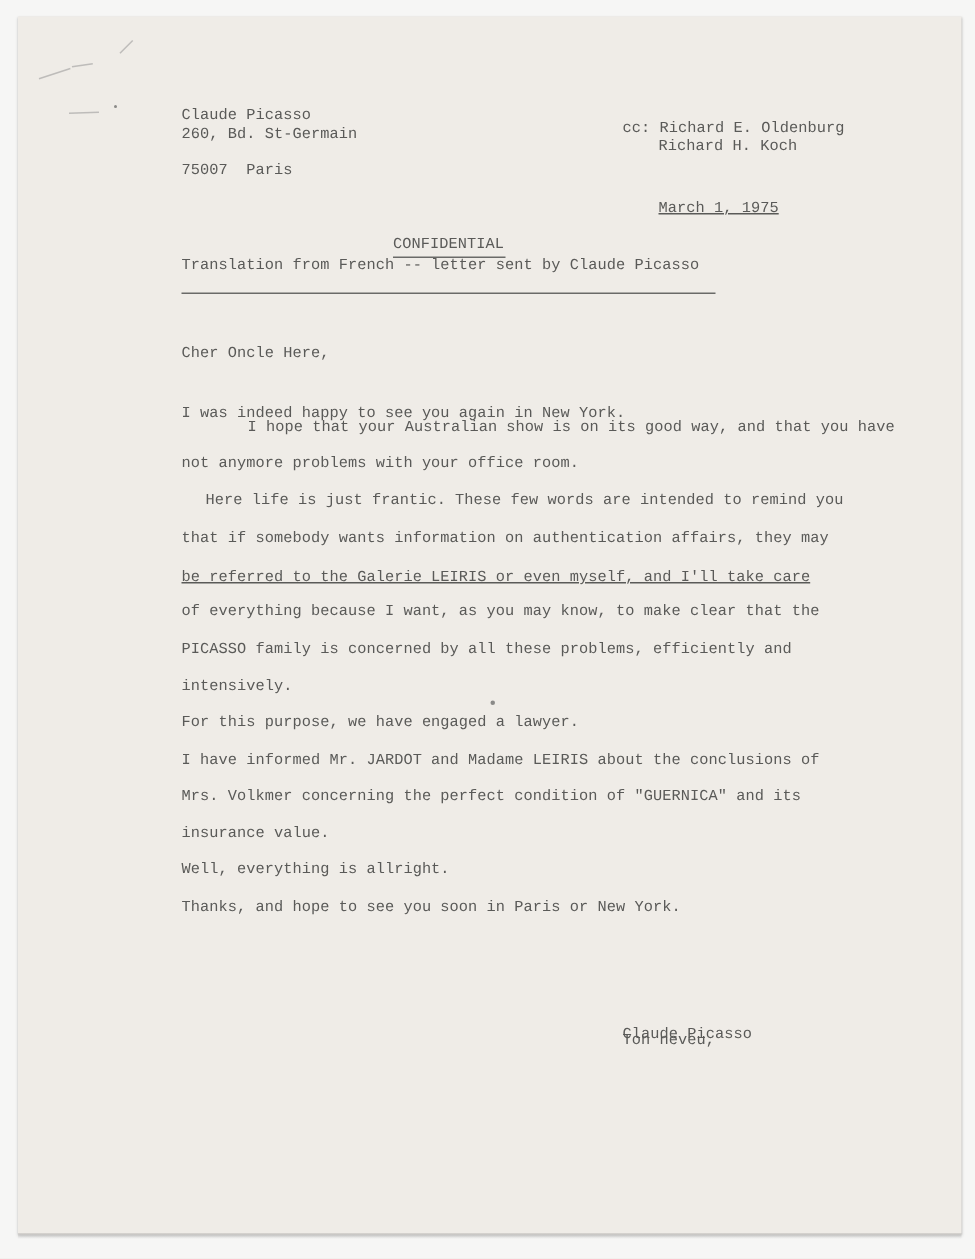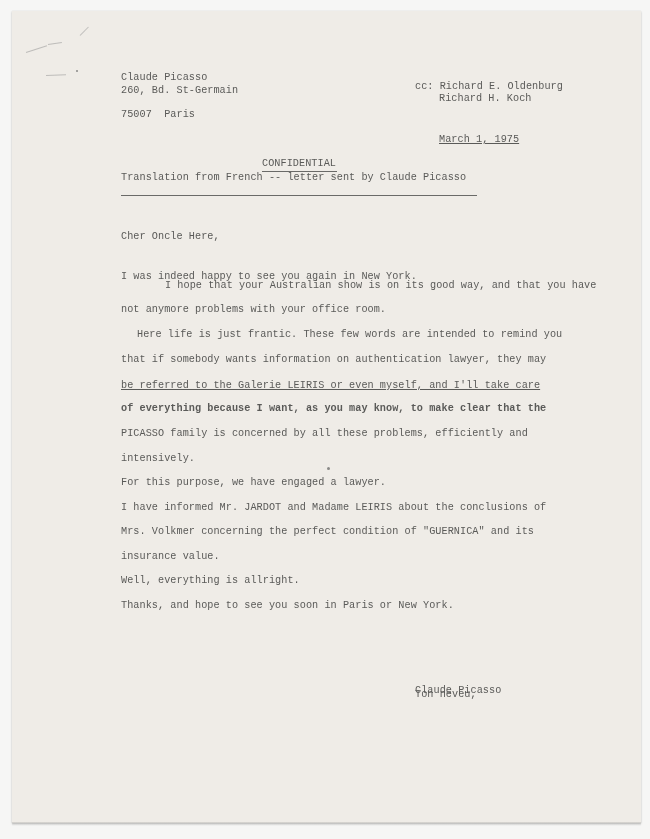--- a/index.html
+++ b/index.html
@@ -82,23 +82,23 @@
 
 <div class="t" style="left:121px;top:172px;">Translation from French -- letter sent by Claude Picasso</div>
 <div class="uline" style="left:121px;top:195px;width:356px;"></div>
 
 <div class="t" style="left:121px;top:231px;">Cher Oncle Here,</div>
 
 <div class="t" style="left:121px;top:255px;margin-top:16px;">I was indeed happy to see you again in New York.</div>
 <div class="t" style="left:121px;top:280px;margin-left:44px;">I hope that your Australian show is on its good way, and that you have</div>
 <div class="t" style="left:121px;top:304px;">not anymore problems with your office room.</div>
 <div class="t" style="left:121px;top:329px;padding-left:16px;">Here life is just frantic. These few words are intended to remind you</div>
-<div class="t" style="left:121px;top:354px;">that if somebody wants information on authentication lawyer, they may</div>
+<div class="t" style="left:121px;top:354px;">that if somebody wants information on authentication affairs, they may</div>
 <div class="t" style="left:121px;top:380px;text-decoration:underline;">be referred to the Galerie LEIRIS or even myself, and I'll take care</div>
-<div class="t" style="left:121px;top:403px;font-weight:bold;">of everything because I want, as you may know, to make clear that the</div>
+<div class="t" style="left:121px;top:403px;">of everything because I want, as you may know, to make clear that the</div>
 <div class="t" style="left:121px;top:428px;">PICASSO family is concerned by all these problems, efficiently and</div>
 <div class="t" style="left:121px;top:453px;">intensively.</div>
 <div class="t" style="left:121px;top:477px;">For this purpose, we have engaged a lawyer.</div>
 <div class="t" style="left:121px;top:502px;">I have informed Mr. JARDOT and Madame LEIRIS about the conclusions of</div>
 <div class="t" style="left:121px;top:526px;">Mrs. Volkmer concerning the perfect condition of "GUERNICA" and its</div>
 <div class="t" style="left:121px;top:551px;">insurance value.</div>
 <div class="t" style="left:121px;top:575px;">Well, everything is allright.</div>
 <div class="t" style="left:121px;top:600px;">Thanks, and hope to see you soon in Paris or New York.</div>
 
 <div class="t" style="left:415px;top:661px;margin-top:28px;">Ton neveu,</div>

